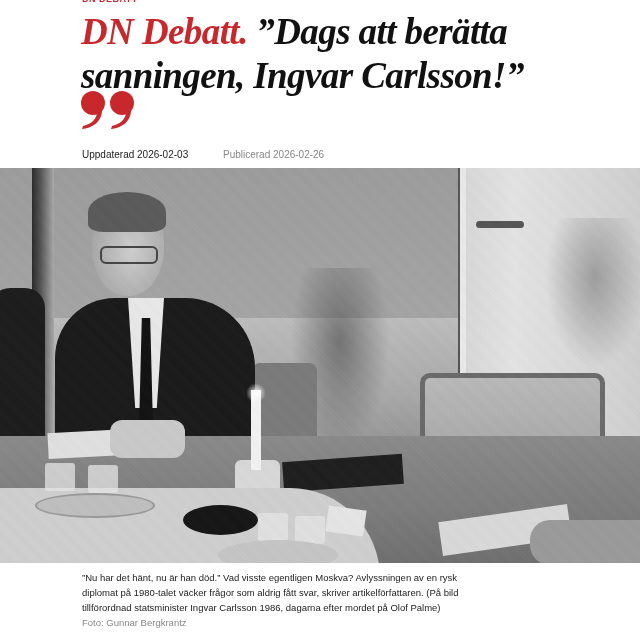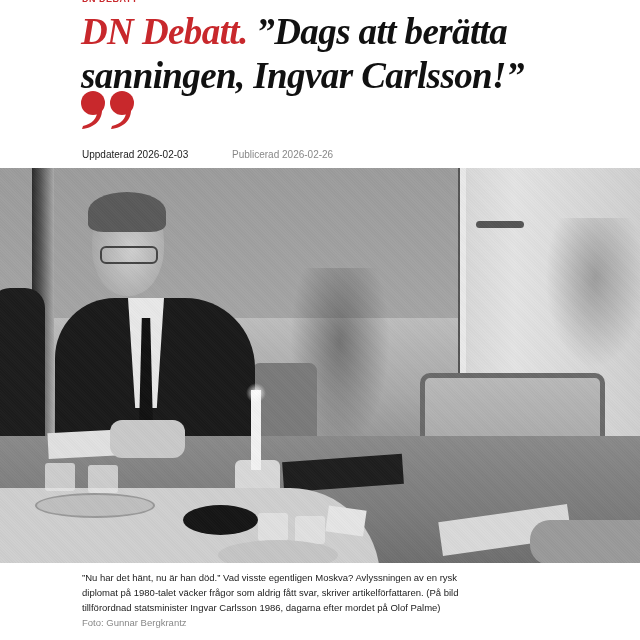--- a/index.html
+++ b/index.html
@@ -28,21 +28,21 @@
     .quote-icon {
       position: absolute; left: 80px; top: 88px;
       width: 58px; height: 42px;
     }
 
     .meta {
       position: absolute; left: 82px; top: 149px;
       font-size: 10px; color: #333;
     }
     .meta .updated { color: #222; }
-    .meta .published { color: #888; margin-left: 16px; padding-left: 25px; }
+    .meta .published { color: #888; margin-left: 7px; padding-left: 25px; }
 
     .photo {
       position: absolute; left: 0; top: 168px; width: 640px; height: 395px;
       overflow: hidden;
       background: #8f8f8f;
     }
     .photo .wall {
       position: absolute; left: 0; top: 0; width: 470px; height: 300px;
       background: linear-gradient(180deg, #9c9c9c 0%, #a6a6a6 60%, #b3b3b3 100%);
     }

